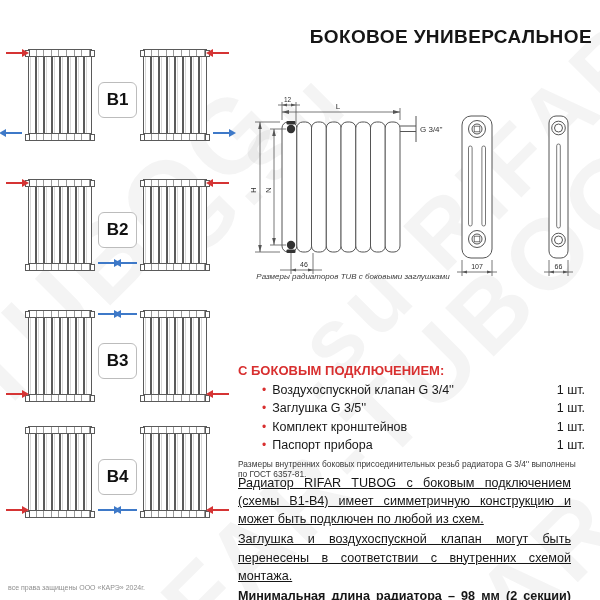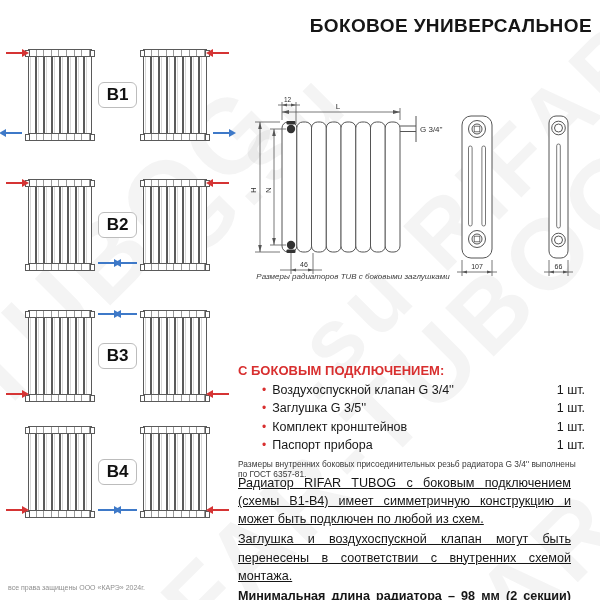--- a/index.html
+++ b/index.html
@@ -11,35 +11,35 @@
   .wm-line{position:absolute;font-weight:bold;white-space:nowrap;color:rgba(30,30,30,0.05);transform-origin:0 0;letter-spacing:6px;}
   .wm-a{left:-70px;top:350px;font-size:105px;transform:rotate(-45deg);}
   .wm-b{left:60px;top:660px;font-size:100px;transform:rotate(-45deg);}
   .wm-c{left:255px;top:345px;font-size:92px;transform:rotate(-45deg);}
   .wm-d{left:330px;top:700px;font-size:100px;transform:rotate(-45deg);}
   .wm-e{left:140px;top:205px;font-size:88px;transform:rotate(-45deg);}
 
   .layer{position:absolute;inset:0;z-index:1;}
 
   
-  .page-title{position:absolute;top:13px;right:8px;text-align:left;font-weight:bold;font-size:19px;line-height:1.32;letter-spacing:.4px;color:#161616;}
+  .page-title{position:absolute;top:24px;right:8px;text-align:left;font-weight:bold;font-size:19px;line-height:1.32;letter-spacing:.4px;color:#161616;}
 
   
   .scheme{position:absolute;left:0;width:235px;height:92px;}
   .s1{top:49px}.s2{top:179px}.s3{top:310px}.s4{top:426px}
 
   .rad{position:absolute;top:0;width:68px;height:92px;}
   .rad.l{left:26px}.rad.r{left:141px}
   .cap{position:absolute;left:2px;right:2px;height:8px;border:1px solid #5a5a5a;background:#fff;background-image:repeating-linear-gradient(90deg,transparent 0 6.6px,#9a9a9a 6.6px 7.6px);box-sizing:border-box;}
   .cap.t{top:0}.cap.b{bottom:0}
   .cap::before,.cap::after{content:'';position:absolute;top:0;width:3px;height:5px;border:1px solid #5a5a5a;background:#fff;}
   .cap::before{left:-4px}.cap::after{right:-4px}
   .tubes{position:absolute;left:2px;right:2px;top:8px;bottom:8px;background:repeating-linear-gradient(90deg,#5a5a5a 0 1px,#ffffff 1px 2.5px,#d8d8d8 2.5px 3.5px,#ffffff 3.5px 7px,#5a5a5a 7px 8px);}
 
-  .slabel{position:absolute;left:98px;top:33px;width:39px;height:26px;background:#fff;border:1.5px solid #bcbcbc;border-radius:6px;display:flex;align-items:center;justify-content:center;font-weight:bold;font-size:17px;color:#111;box-sizing:border-box;}
+  .slabel{position:absolute;left:98px;top:33px;width:39px;height:36px;background:#fff;border:1.5px solid #bcbcbc;border-radius:6px;display:flex;align-items:center;justify-content:center;font-weight:bold;font-size:17px;color:#111;box-sizing:border-box;}
 
   .arr{position:absolute;width:16px;height:2px;--c:#d53434;background:var(--c);}
   .arr.blue{--c:#3e79c8;}
   .arr.right::after{content:'';position:absolute;right:-7px;top:-3px;border-left:7px solid var(--c);border-top:4px solid transparent;border-bottom:4px solid transparent;}
   .arr.left::after{content:'';position:absolute;left:-7px;top:-3px;border-right:7px solid var(--c);border-top:4px solid transparent;border-bottom:4px solid transparent;}
 
   
   .front-view{position:absolute;left:250px;top:96px;}
   .side-view{position:absolute;left:448px;top:96px;}
   .draw-caption{position:absolute;left:248px;top:272px;width:210px;text-align:center;font-style:italic;font-size:8px;color:#3c3c3c;}

